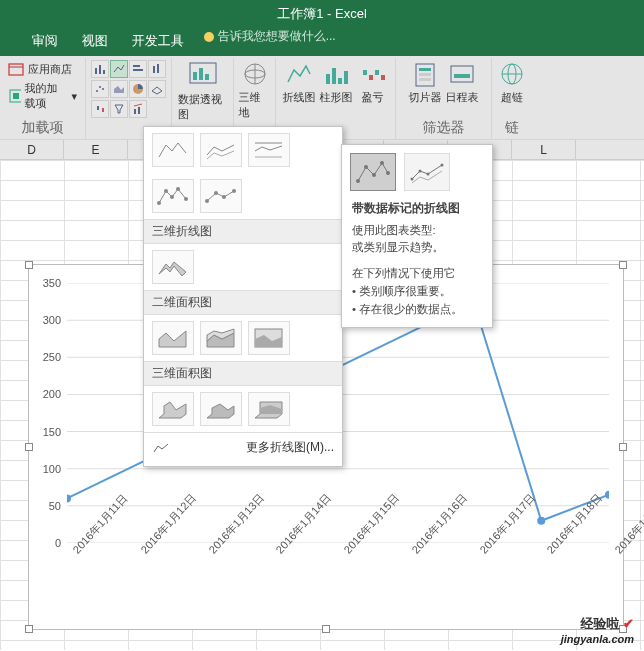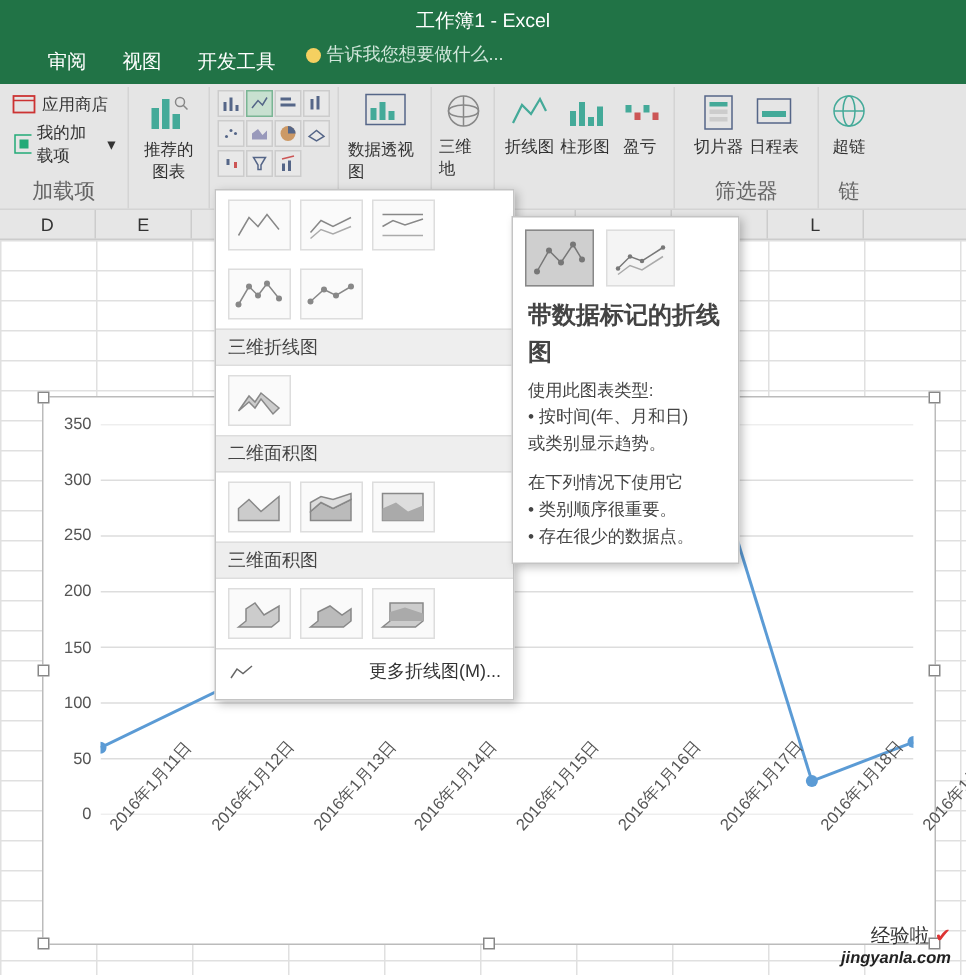--- a/index.html
+++ b/index.html
@@ -42,25 +42,25 @@
 .dd-section-title { background: #eeeeee; padding: 3px 8px; font-size: 12px; color: #444; border-top: 1px solid #ddd; border-bottom: 1px solid #ddd; }
 .dd-row { display: flex; gap: 6px; padding: 6px 8px; }
 .dd-item { width: 42px; height: 34px; border: 1px solid #ddd; background: #fafafa; display: flex; align-items: center; justify-content: center; cursor: pointer; }
 .dd-more { padding: 6px 8px; border-top: 1px solid #ddd; display: flex; align-items: center; gap: 6px; cursor: pointer; color: #333; justify-content: space-between; }
 
 .tooltip { position: absolute; left: 341px; top: 144px; width: 152px; background: #fff; border: 1px solid #c4c4c4; box-shadow: 2px 2px 6px rgba(0,0,0,.25); z-index: 11; padding-bottom: 8px; }
 .tt-preview-row { display: flex; gap: 8px; padding: 8px; }
 .tt-preview { width: 46px; height: 38px; border: 1px solid #ddd; background: #f4f4f4; display: flex; align-items: center; justify-content: center; }
 .tt-preview.sel { background: #cfcfcf; border-color: #888; }
 .tt-body { padding: 0 10px; font-size: 11.5px; color: #444; line-height: 1.55; }
-.tt-title { font-weight: bold; margin-bottom: 4px; font-size: 16px; }
+.tt-title { font-weight: bold; margin-bottom: 4px; font-size: 12px; }
 .tt-sep { height: 8px; }
 
 .watermark { position: absolute; right: 10px; bottom: 6px; font-size: 13px; color: #333; text-align: right; z-index: 20; }
-.watermark .wm1 { font-weight: normal; }
+.watermark .wm1 { font-weight: bold; }
 .watermark .wm2 { font-size: 11px; color: #222; font-style: italic; font-weight: bold; }
 
 .bulb { width: 10px; height: 10px; border-radius: 50%; background: #f5d060; display: inline-block; }
 </style>
 </head>
 <body>
 
 <div class="titlebar">
   <span>工作簿1 - Excel</span>
 </div>
@@ -91,33 +91,20 @@
             <rect x="2" y="2" width="12" height="12" fill="none" stroke="#2a7"></rect>
             <rect x="5" y="5" width="6" height="6" fill="#2a7"></rect>
           </svg>
         <span>我的加载项</span>
         <span>▾</span>
       </div>
     </div>
     <div class="ribbon-group-label">加载项</div>
   </div>
 
-  <div class="ribbon-group" style="width:54px">
-    <div class="rg-btn rg-btn-lg">
-      <svg width="32" height="32">
-          <rect x="4" y="12" width="5" height="14" fill="#4a9"></rect>
-          <rect x="11" y="6" width="5" height="20" fill="#4a9"></rect>
-          <rect x="18" y="16" width="5" height="10" fill="#4a9"></rect>
-          <circle cx="23" cy="8" r="3" fill="none" stroke="#888"></circle>
-          <path d="M25 10l3 3" stroke="#888"></path>
-        </svg>
-      <span style="white-space:pre-line;text-align:center">推荐的
-图表</span>
-    </div>
-  </div>
 
   <div class="ribbon-group" style="width:86px">
     <div style="display:flex;flex-direction:column;gap:2px">
       <div class="mini-icons">
         <div class="mi">
             <svg width="12" height="12">
               <rect x="1" y="5" width="2" height="6" fill="#568"></rect>
               <rect x="5" y="2" width="2" height="9" fill="#568"></rect>
               <rect x="9" y="7" width="2" height="4" fill="#568"></rect>
             </svg>
@@ -495,21 +482,20 @@
           <circle cx="4" cy="22" r="1.5" fill="#777"></circle>
           <circle cx="12" cy="14" r="1.5" fill="#777"></circle>
           <circle cx="20" cy="17" r="1.5" fill="#777"></circle>
           <circle cx="34" cy="8" r="1.5" fill="#777"></circle>
         </svg>
       </div>
   </div>
   <div class="tt-body">
     <div class="tt-title">带数据标记的折线图</div>
     <div>使用此图表类型:</div>
-    <div>• 按时间(年、月和日)</div>
     <div>或类别显示趋势。</div>
     <div class="tt-sep"></div>
     <div>在下列情况下使用它</div>
     <div>• 类别顺序很重要。</div>
     <div>• 存在很少的数据点。</div>
   </div>
 </div>
 
 <div class="watermark">
   <div class="wm1"><span>经验啦</span> <span style="color:#d33">✔</span></div>

